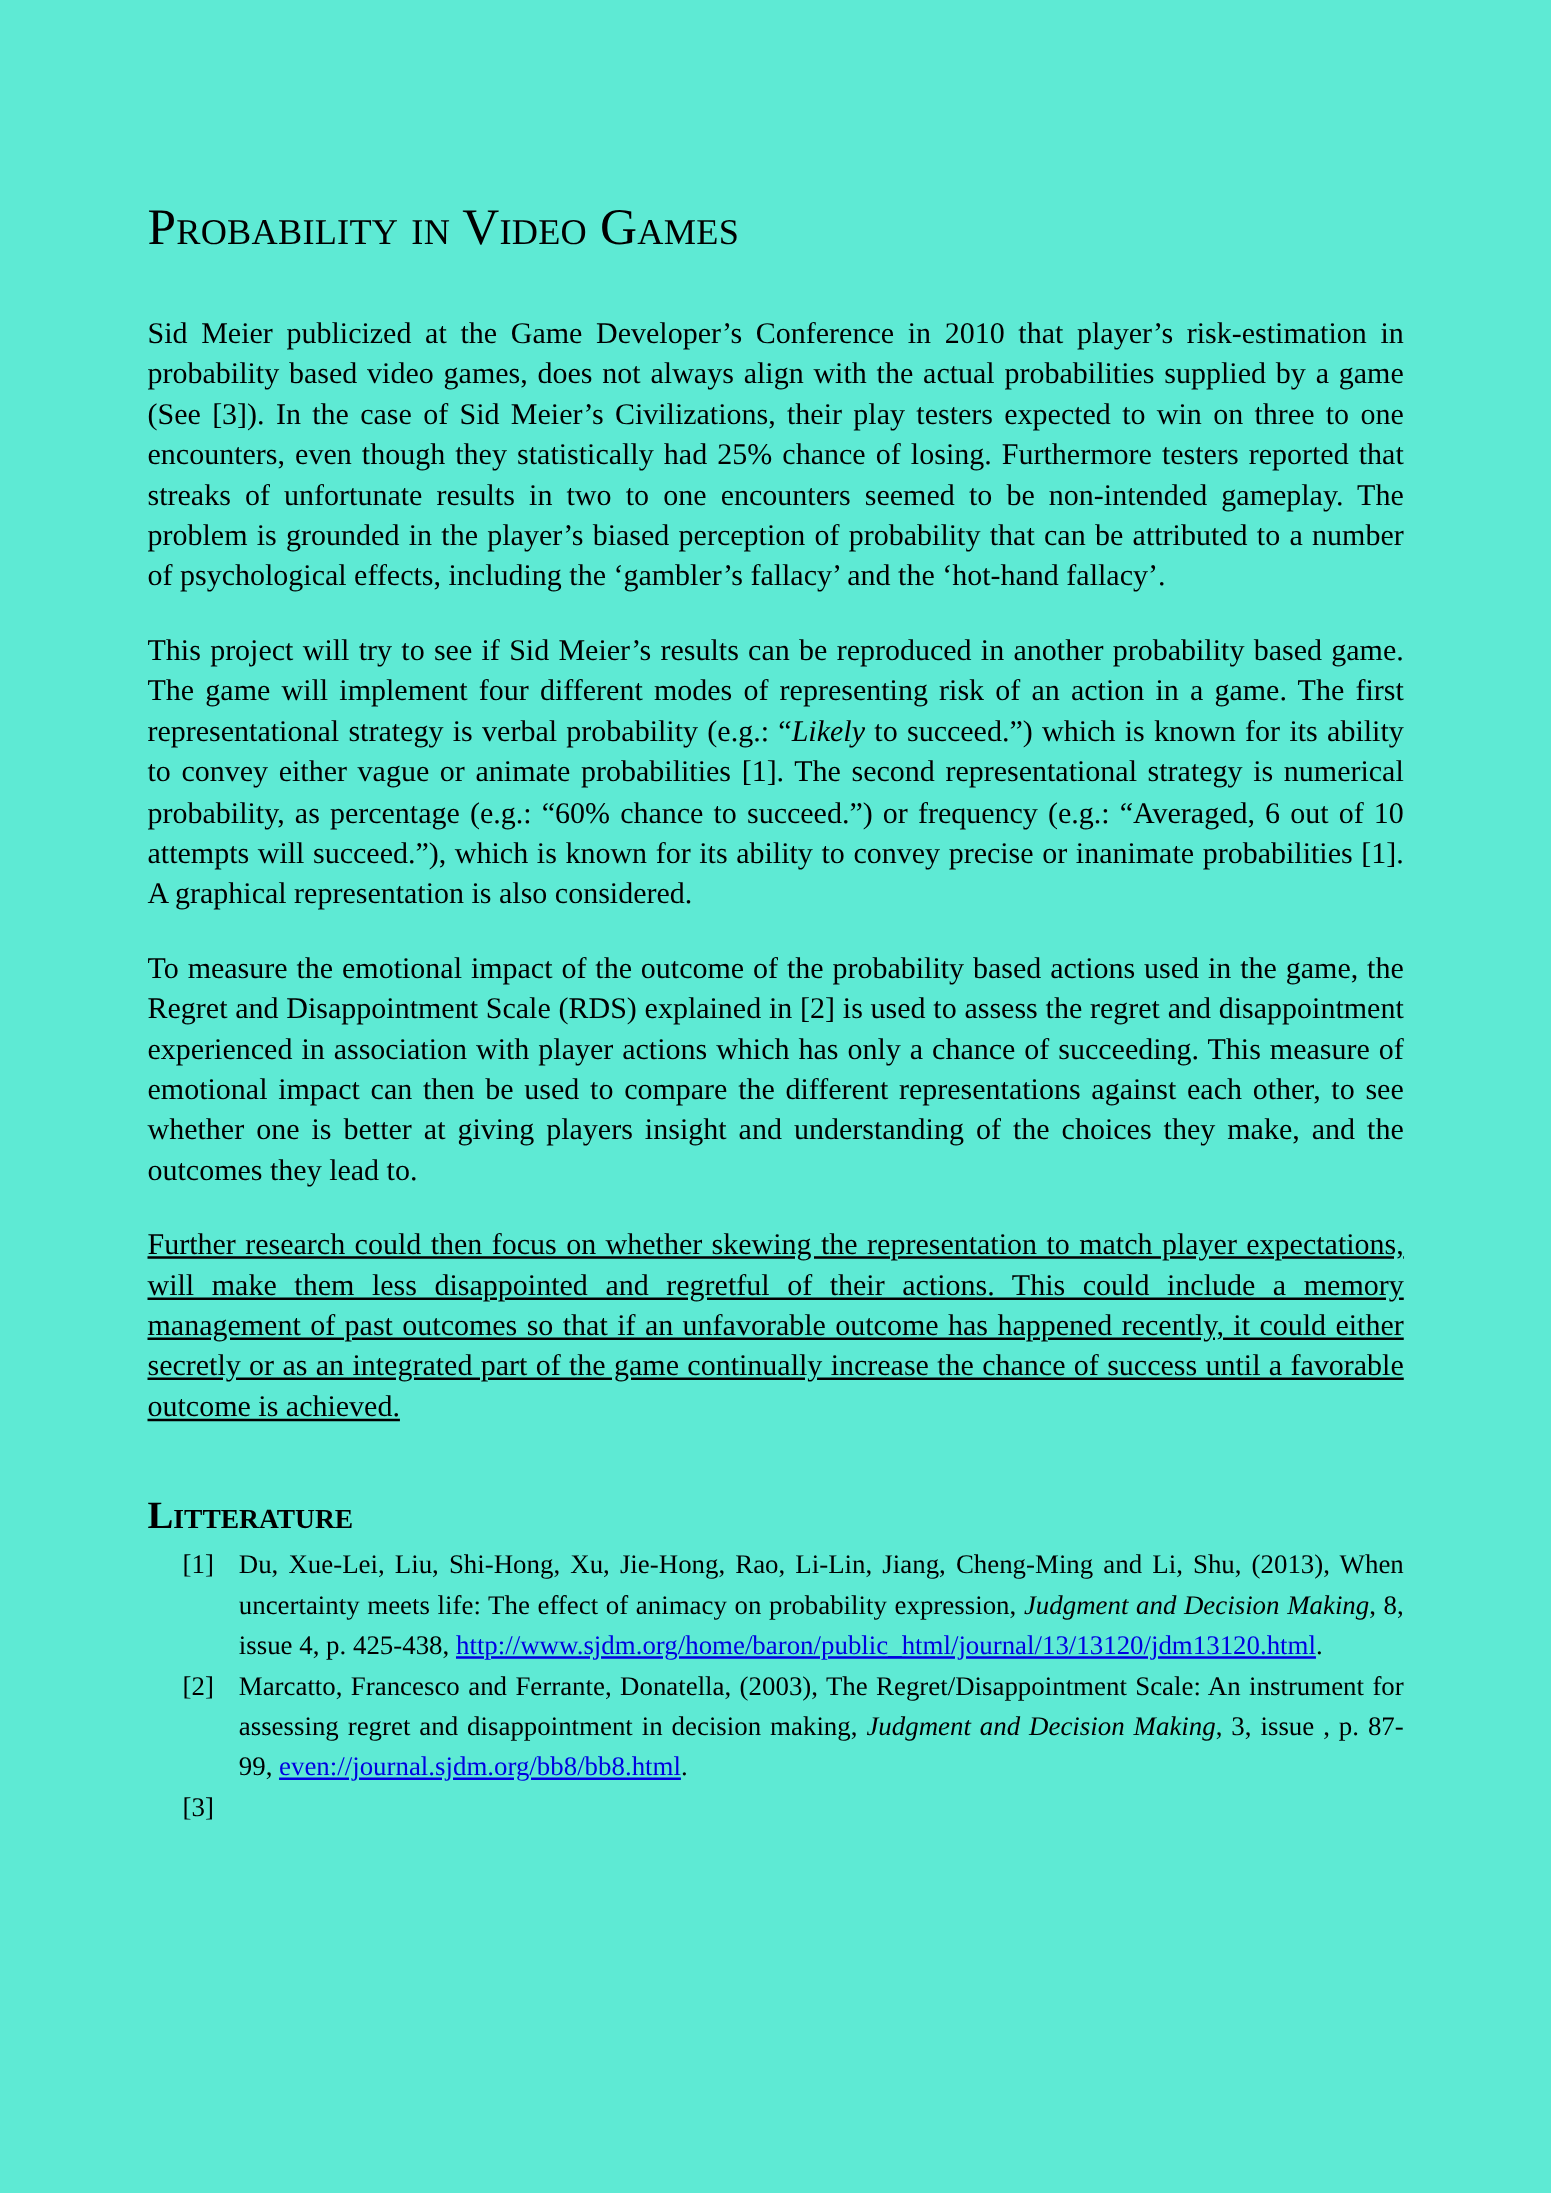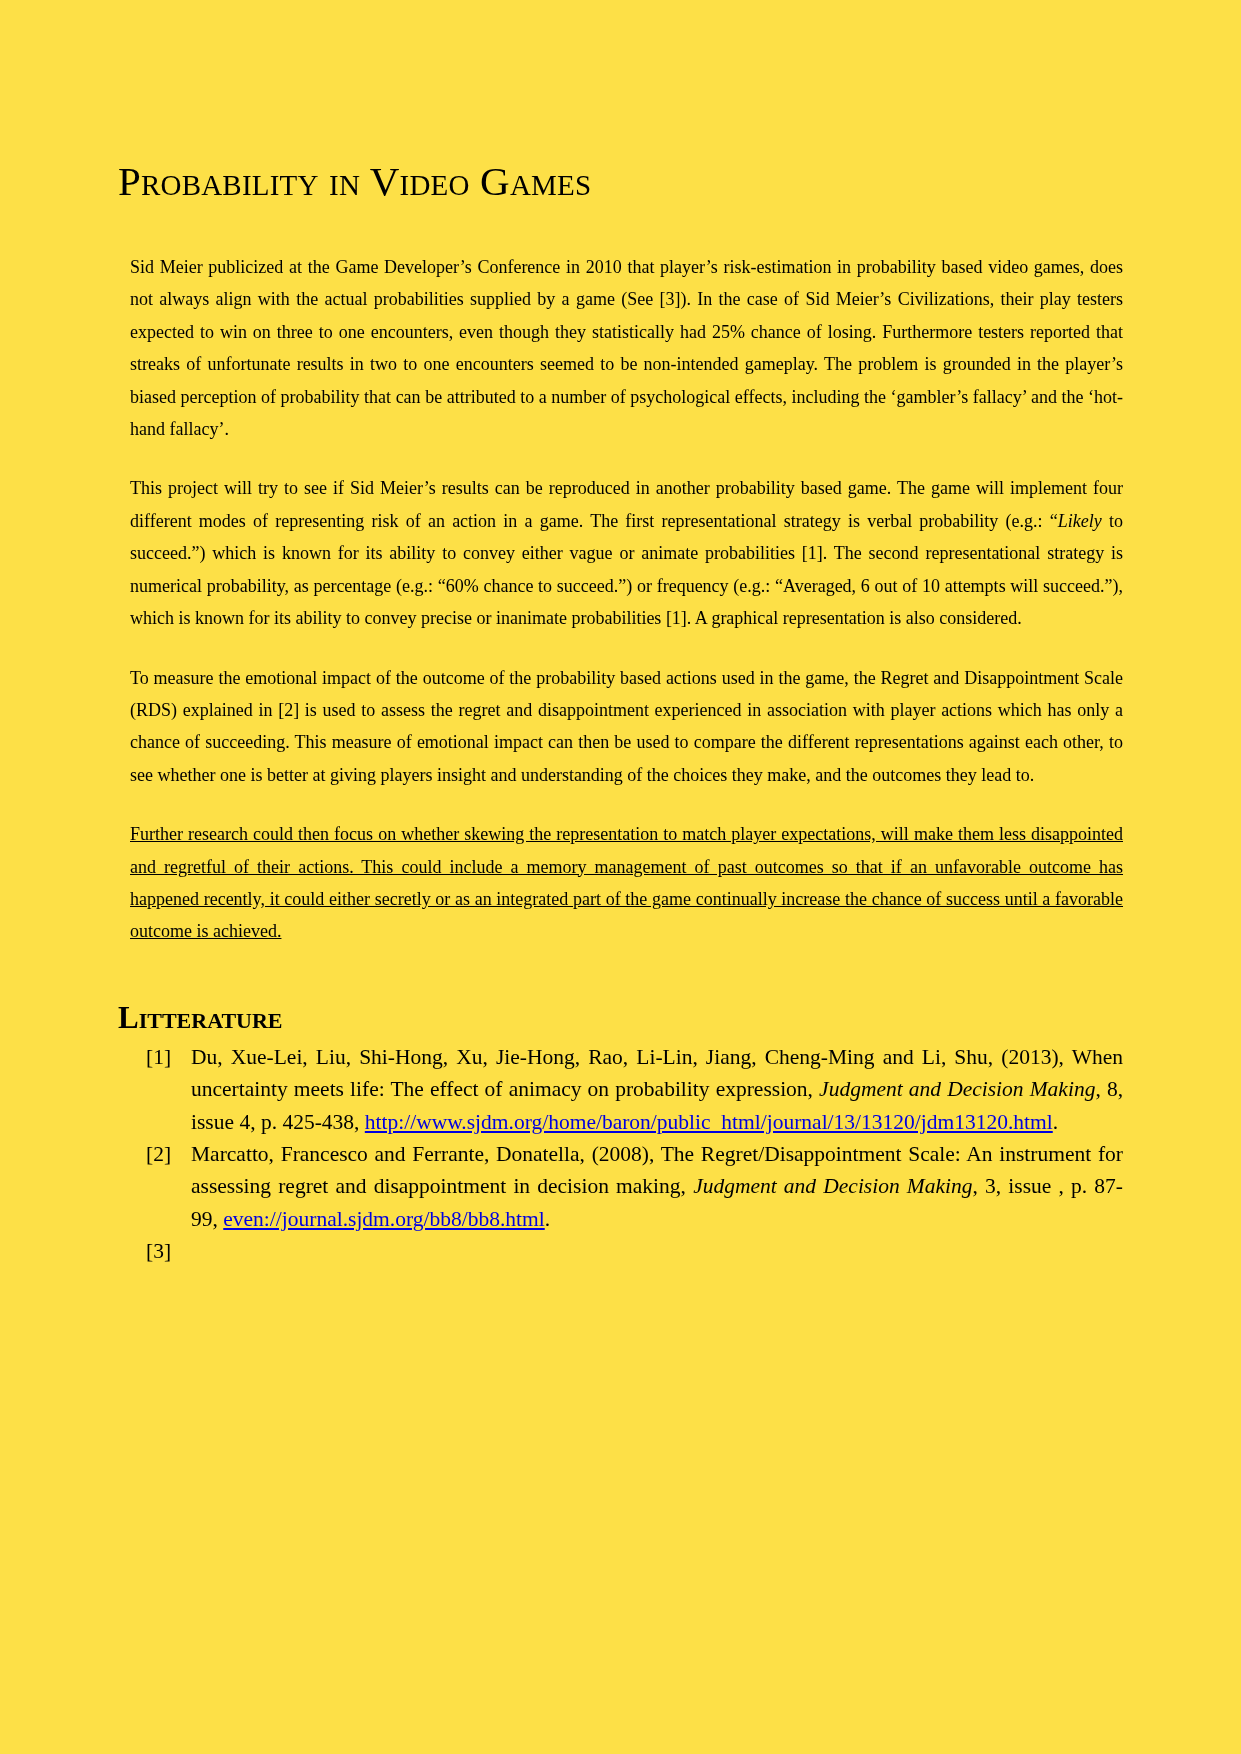--- a/index.html
+++ b/index.html
@@ -13,21 +13,21 @@
     font-family: "Liberation Serif", "DejaVu Serif", serif;
     color: #000000;
     position: relative;
     overflow: hidden;
   }
   .page {
     position: absolute;
     left: 0; top: 0;
     width: 1241px;
     height: 1754px;
-    background: #fde047;
+    background: #5eead4;
   }
   .content {
     position: absolute;
     left: 118px;
     top: 160px;
     width: 1005px;
   }
 
   
   .doc-title {
@@ -36,25 +36,25 @@
     font-weight: normal;
     letter-spacing: 0.2px;
     line-height: 1.05;
     margin: 0 0 48px 0;
     padding: 0;
     white-space: pre;
   }
 
   
   .para {
-    font-size: 18px;
+    font-size: 24px;
     line-height: 32.4px;
     text-align: justify;
     text-justify: inter-word;
-    margin: 0 0 27px 12px;
+    margin: 0 0 27px 0;
     hyphens: none;
   }
   .para:last-of-type { margin-bottom: 0; text-decoration: underline; }
 
   .ital { font-style: italic; }
 
   
   .section-heading {
     font-size: 31px;
     font-variant: small-caps;
@@ -119,21 +119,21 @@
 
     <h2 class="section-heading">Litterature</h2>
 
     <ul class="ref-list">
 
       <li class="ref-item">
         <span class="ref-num">[1]</span><span>Du, Xue-Lei, Liu, Shi-Hong, Xu, Jie-Hong, Rao, Li-Lin, Jiang, Cheng-Ming and Li, Shu, (2013), When uncertainty meets life: The effect of animacy on probability expression, </span><span class="ital">Judgment and Decision Making</span><span>, 8, issue 4, p. 425-438, </span><a class="ref-link" href="#">http://www.sjdm.org/home/baron/public_html/journal/13/13120/jdm13120.html</a><span>.</span>
       </li>
 
       <li class="ref-item">
-        <span class="ref-num">[2]</span><span>Marcatto, Francesco and Ferrante, Donatella, (2008), The Regret/Disappointment Scale: An instrument for assessing regret and disappointment in decision making, </span><span class="ital">Judgment and Decision Making</span><span>, 3, issue , p. 87-99, </span><a class="ref-link" href="#">even://journal.sjdm.org/bb8/bb8.html</a><span>.</span>
+        <span class="ref-num">[2]</span><span>Marcatto, Francesco and Ferrante, Donatella, (2003), The Regret/Disappointment Scale: An instrument for assessing regret and disappointment in decision making, </span><span class="ital">Judgment and Decision Making</span><span>, 3, issue , p. 87-99, </span><a class="ref-link" href="#">even://journal.sjdm.org/bb8/bb8.html</a><span>.</span>
       </li>
 
       <li class="ref-item">
         <span class="ref-num">[3]</span>
       </li>
 
     </ul>
 
   </div>
 </div>

